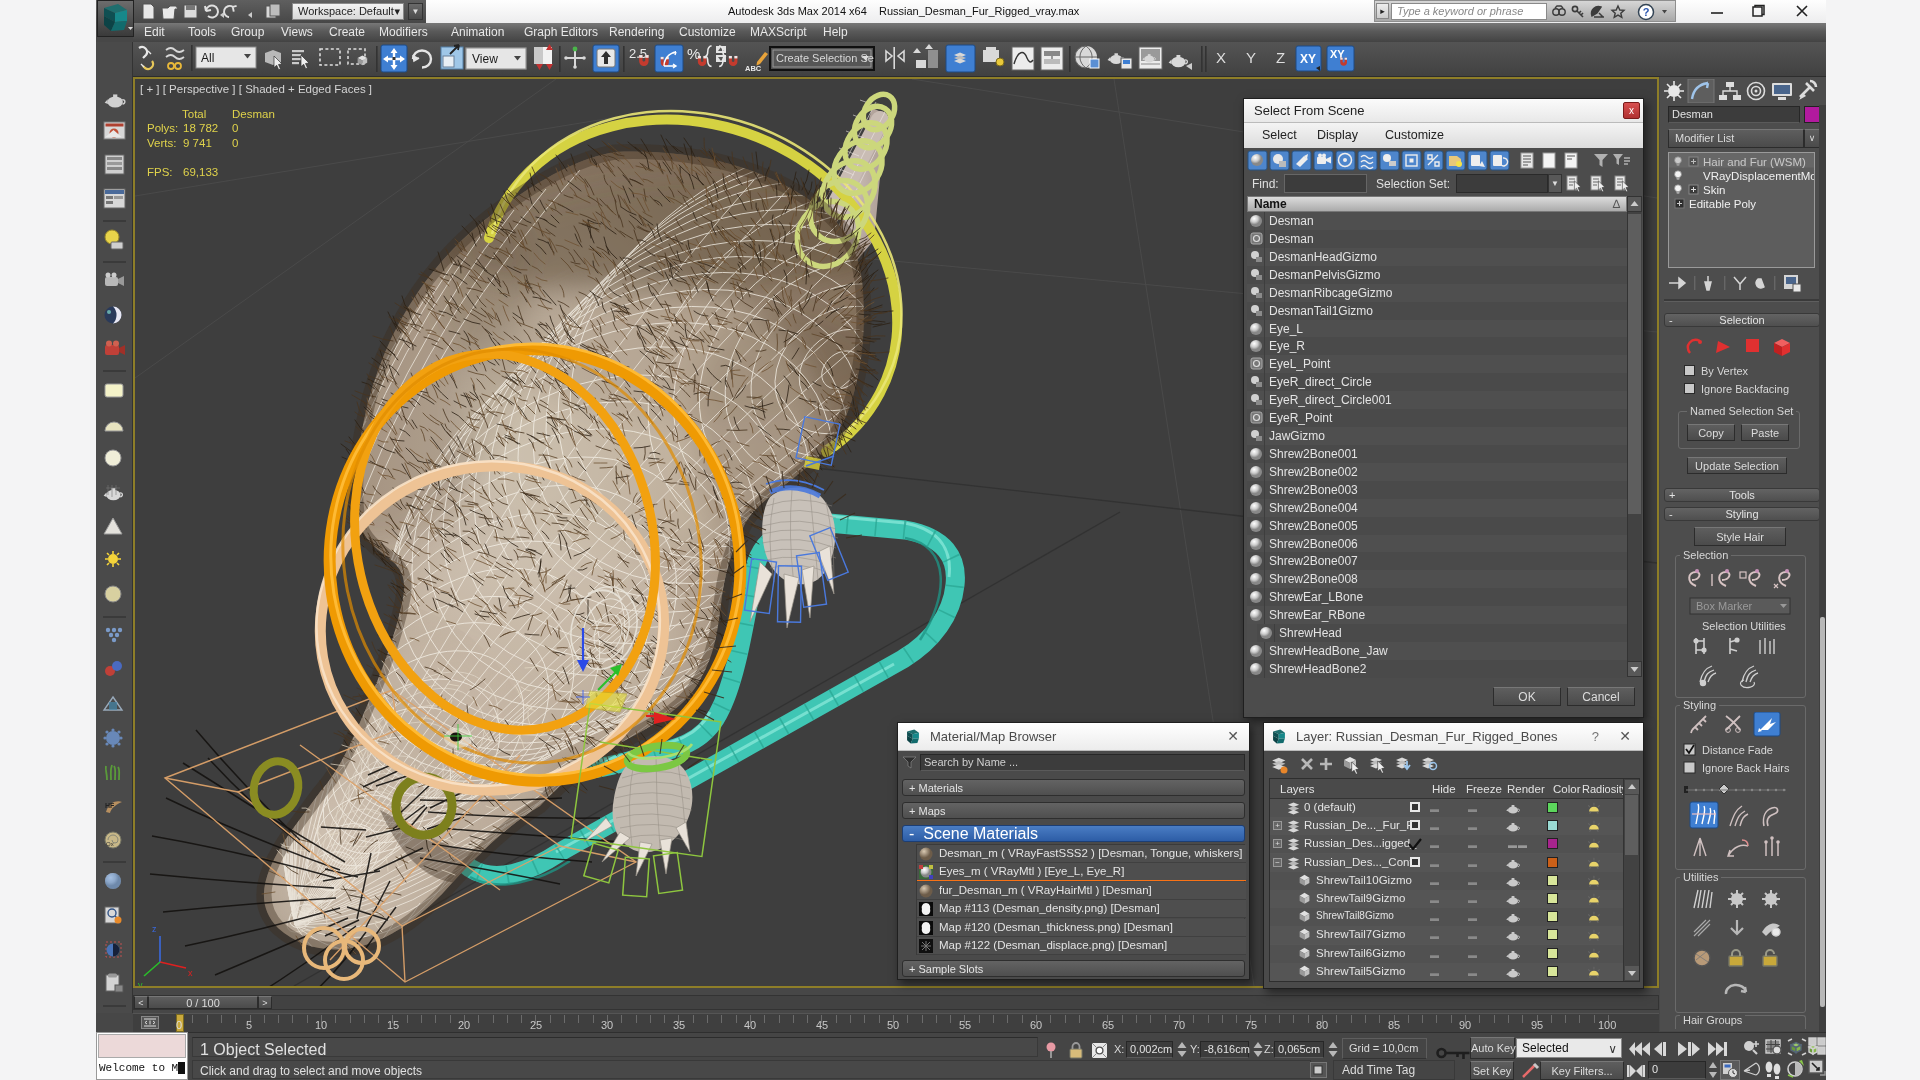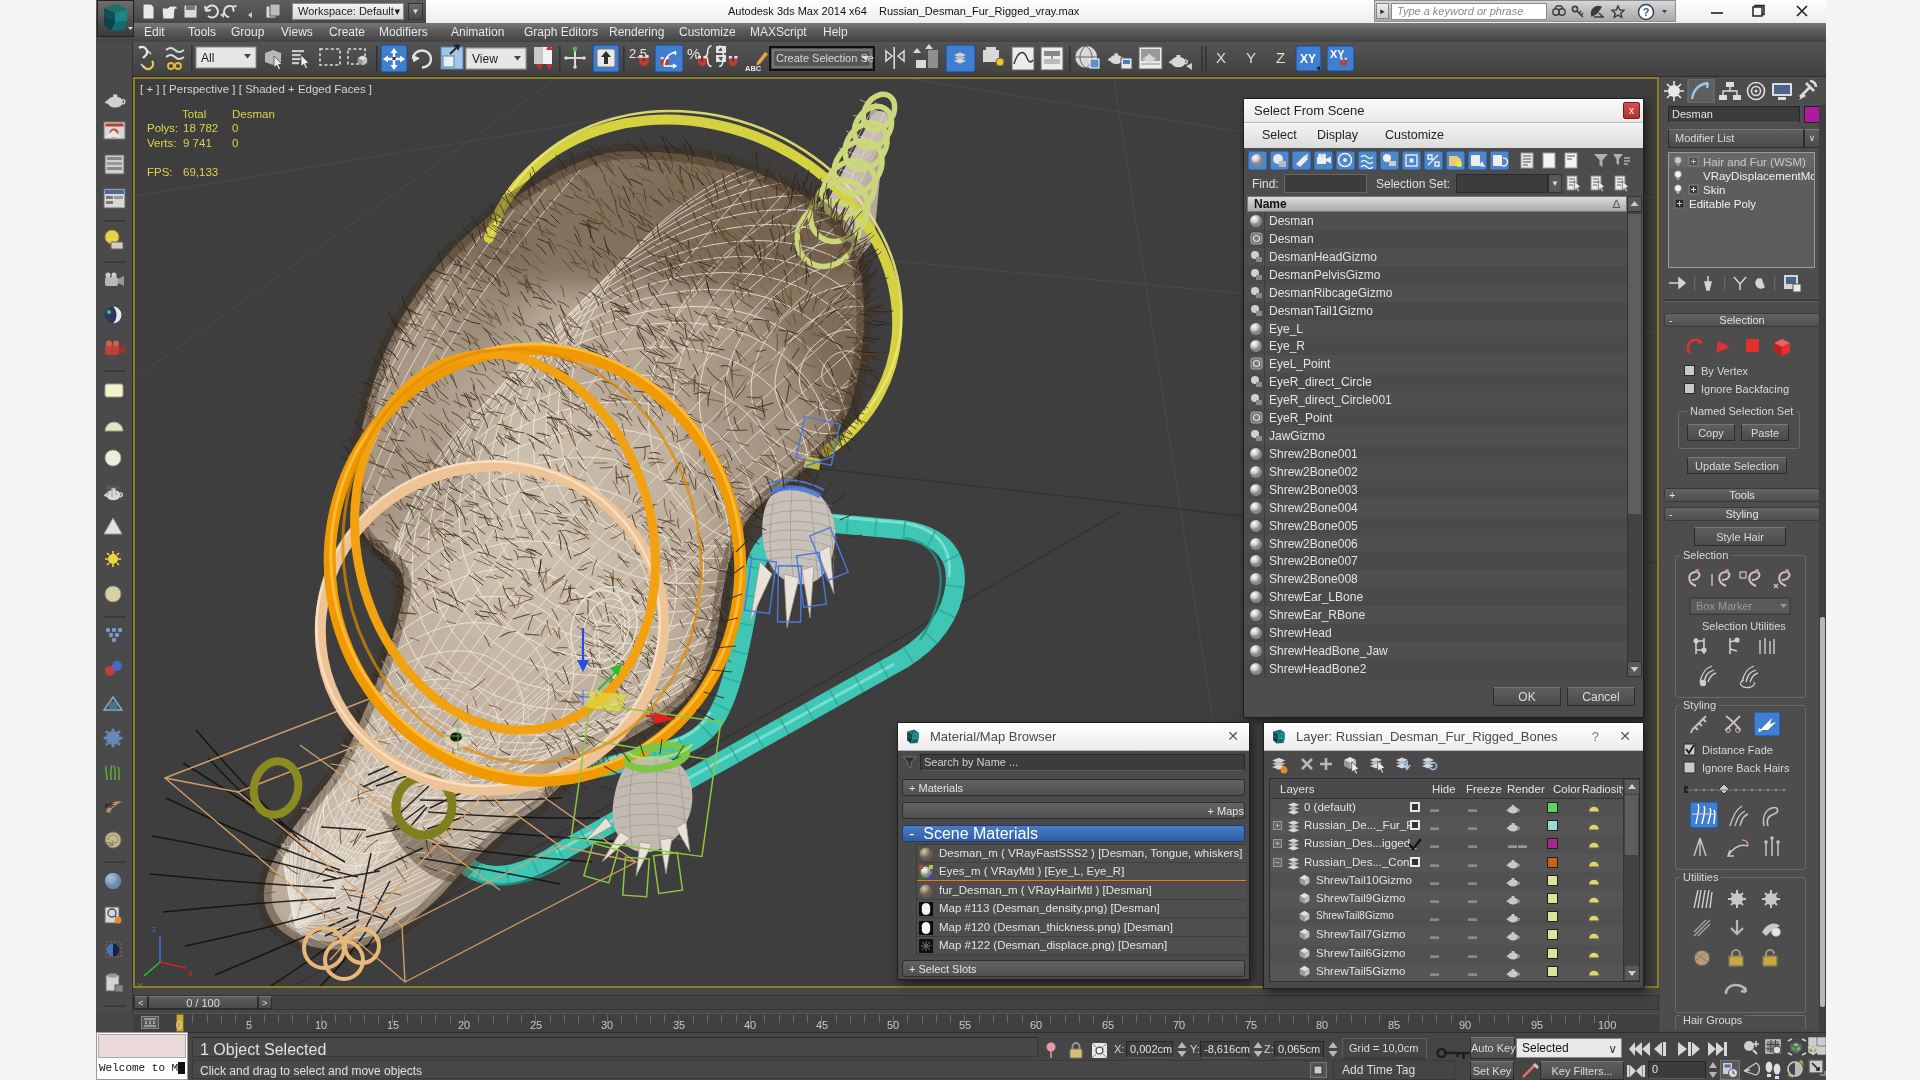--- a/index.html
+++ b/index.html
@@ -1536,21 +1536,21 @@
         <span class="a tx" style="left:22px;top:2px">ShrewEar_LBone</span>
         <div class="a" style="left:17px;top:0;width:1px;height:18px;background:#3e3e3e"></div>
       </div>
       <div class="a lrow" style="left:0;top:394px;width:380px;height:18px;background:#4f4f4f">
         <svg width="14" height="14" style="position:absolute;left:2px;top:2px">
           <circle cx="7" cy="7" r="6" fill="url(#sph)"></circle>
         </svg>
         <span class="a tx" style="left:22px;top:2px">ShrewEar_RBone</span>
         <div class="a" style="left:17px;top:0;width:1px;height:18px;background:#3e3e3e"></div>
       </div>
-      <div class="a lrow" style="left:0;top:412px;width:380px;height:18px;background:#4a4a4a">
+      <div class="a lrow" style="left:10px;top:412px;width:380px;height:18px;background:#4a4a4a">
         <svg width="14" height="14" style="position:absolute;left:2px;top:2px">
           <circle cx="7" cy="7" r="6" fill="url(#sph)"></circle>
         </svg>
         <span class="a tx" style="left:22px;top:2px">ShrewHead</span>
         <div class="a" style="left:17px;top:0;width:1px;height:18px;background:#3e3e3e"></div>
       </div>
       <div class="a lrow" style="left:0;top:430px;width:380px;height:18px;background:#4f4f4f">
         <svg width="14" height="14" style="position:absolute;left:2px;top:2px">
           <circle cx="7" cy="7" r="6" fill="url(#sph)"></circle>
         </svg>
@@ -1579,21 +1579,21 @@
         <path d="M29 20 L17 21 L13 30 L26 29Z" fill="#126b6d"></path>
       </svg>
 <span class="a tx" style="left:32px;top:6px">Material/Map Browser</span>
 <span class="a" style="right:10px;top:5px;color:#555;font-size:14px">✕</span>
     </div>
 <svg class="a" style="left:4px;top:32px" width="16" height="14">
       <path d="M1 2 h13 l-5 5 v6 l-3 -2 v-4z" fill="#2e2e2e" stroke="#888" stroke-width=".7"></path>
     </svg>
 <div class="a fld" style="left:22px;top:31px;width:325px;height:17px;color:#cfcfcf">Search by Name ...</div>
 <div class="a roll" style="left:4px;top:56px;width:343px;height:17px;text-align:left;padding-left:6px;line-height:16px;border-color:#2e2e2e">+ Materials</div>
-<div class="a roll" style="left:4px;top:79px;width:343px;height:17px;text-align:right;padding-left:6px;line-height:16px;border-color:#2e2e2e">+ Maps</div>
+<div class="a roll" style="left:4px;top:79px;width:343px;height:17px;text-align:left;padding-left:6px;line-height:16px;border-color:#2e2e2e">+ Maps</div>
 <div class="a" style="left:4px;top:102px;width:343px;height:17px;background:linear-gradient(#4a7dc4,#2d5da6);border:1px solid #1c3e74;border-radius:3px;color:#fff;font-size:16px;line-height:15px;padding-left:6px">-&nbsp;&nbsp;Scene Materials</div>
 <div class="a" style="left:18px;top:121px;width:329px;height:111px;background:#4a4a4a;border:1px solid #3a3a3a">
 <div class="a lrow" style="left:0;top:0px;width:329px;height:18px;background:#4e4e4e;border-bottom:1px solid #404040">
         <svg width="14" height="14" style="position:absolute;left:2px;top:2px">
           <circle cx="7" cy="7" r="6.5" fill="url(#sphb)"></circle>
         </svg>
         <span class="a tx" style="left:22px;top:2px;font-size:11.5px">Desman_m  ( VRayFastSSS2 )  [Desman, Tongue, whiskers]</span>
       </div>
       <div class="a lrow" style="left:0;top:18px;width:329px;height:18px;background:#4e4e4e;border-bottom:1px solid #f97316">
         <svg width="14" height="14" style="position:absolute;left:2px;top:2px">
@@ -1626,21 +1626,21 @@
         <span class="a tx" style="left:22px;top:2px;font-size:11.5px">Map #120 (Desman_thickness.png)  [Desman]</span>
       </div>
       <div class="a lrow" style="left:0;top:92px;width:329px;height:18px;background:#4e4e4e;border-bottom:1px solid #404040">
         <svg width="14" height="14" style="position:absolute;left:2px;top:2px">
           <rect width="14" height="14" fill="#101010"></rect>
           <path d="M3 3 l8 8 M11 3 l-8 8 M7 2 v10 M2 7 h10" stroke="#777" stroke-width="1"></path>
         </svg>
         <span class="a tx" style="left:22px;top:2px;font-size:11.5px">Map #122 (Desman_displace.png)  [Desman]</span>
       </div>
 </div>
-<div class="a roll" style="left:4px;top:237px;width:343px;height:17px;text-align:left;padding-left:6px;line-height:16px;border-color:#2e2e2e">+ Select Slots</div>
+<div class="a roll" style="left:4px;top:237px;width:343px;height:17px;text-align:left;padding-left:6px;line-height:16px;border-color:#2e2e2e">+ Sample Slots</div>
 </div>
 
 <div class="a dlg" style="left:1263px;top:722px;width:381px;height:267px">
 <div class="a dtitle" style="left:0;top:0;width:379px">
       <svg class="a" style="left:6px;top:5px" width="18" height="18" viewBox="0 0 35 35">
         <path d="M6 7 L20 3 L29 9 L17 12Z" fill="#1e6e6e"></path>
         <path d="M6 7 L17 12 L17 21 L6 15Z" fill="#0f4f52"></path>
         <path d="M29 9 L17 12 L17 21 L29 20Z" fill="#17888a"></path>
         <path d="M6 15 L17 21 L13 30 L6 24Z" fill="#0c4346"></path>
         <path d="M29 20 L17 21 L13 30 L26 29Z" fill="#126b6d"></path>

